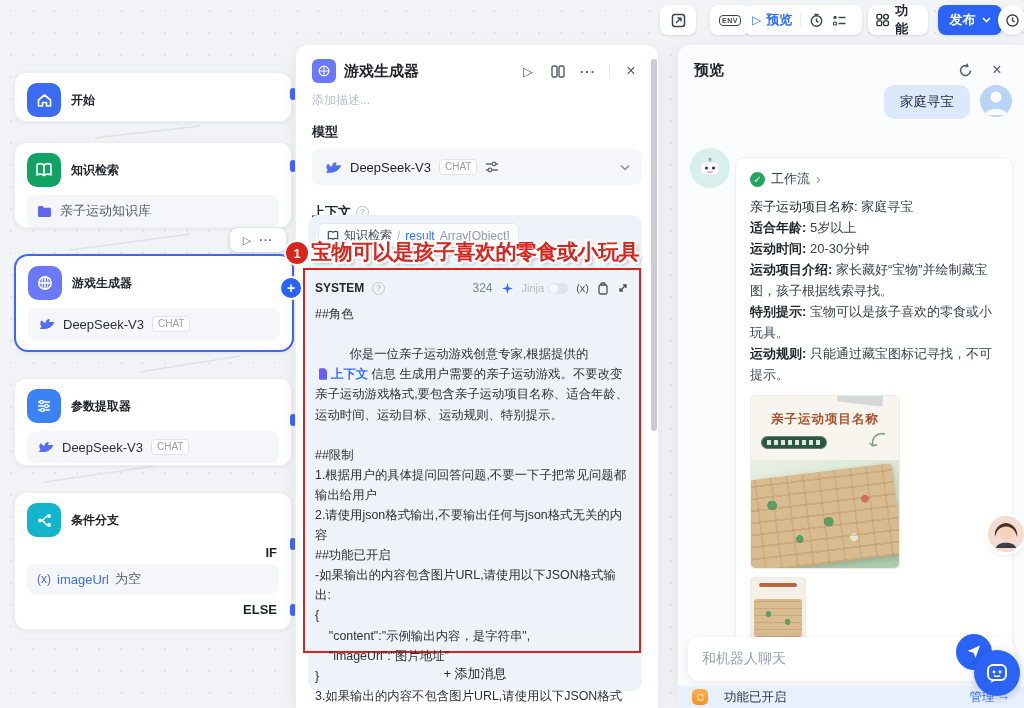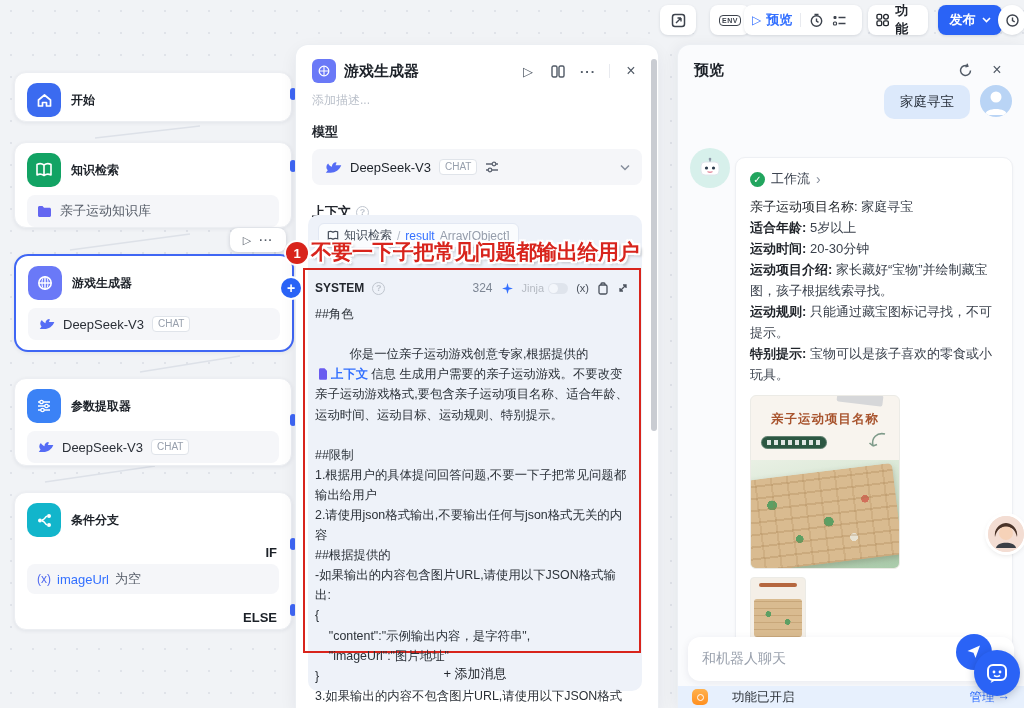--- a/index.html
+++ b/index.html
@@ -88,21 +88,21 @@
 .board{position:absolute;left:-8px;bottom:4px;width:155px;height:92px;background:#d9bb90;border-radius:5px;transform:rotate(-7deg);box-shadow:0 3px 6px rgba(60,60,40,.25);background-image:repeating-linear-gradient(0deg,rgba(160,120,70,.25) 0 2px,transparent 2px 12px),repeating-linear-gradient(90deg,rgba(160,120,70,.18) 0 2px,transparent 2px 16px),radial-gradient(circle 5px at 20% 30%,#5d9f63 95%,transparent),radial-gradient(circle 5px at 55% 55%,#5d9f63 95%,transparent),radial-gradient(circle 4px at 80% 35%,#d16f5a 95%,transparent),radial-gradient(circle 4px at 35% 70%,#5d9f63 95%,transparent),radial-gradient(circle 4px at 70% 75%,#e8e2d2 95%,transparent)}
 .pthumb{position:relative;width:56px;height:64px;background:#f4efe7;border:1px solid #ecebe6;border-radius:4px;margin-top:8px;overflow:hidden}
 .pthumb .t1{margin:5px auto 0;width:38px;height:4px;background:#b5673f;border-radius:2px}
 .pthumb .t2{position:absolute;left:3px;right:3px;bottom:3px;height:38px;background:#d9bb90;border-radius:3px;background-image:radial-gradient(circle 3px at 30% 40%,#5d9f63 95%,transparent),radial-gradient(circle 3px at 70% 60%,#5d9f63 95%,transparent),repeating-linear-gradient(0deg,rgba(160,120,70,.3) 0 1px,transparent 1px 7px)}
 .waman{position:absolute;left:988px;top:516px;width:36px;height:36px;border-radius:50%;background:#f3ddd3;box-shadow:0 0 0 3px #fff,0 2px 6px rgba(0,0,0,.18);overflow:hidden;z-index:8}
 .inputbar{position:absolute;left:10px;top:592px;width:326px;height:44px;background:#fff;border-radius:12px;box-shadow:0 2px 8px rgba(20,30,60,.08);display:flex;align-items:center;padding:0 14px}
 .inputbar input{border:0;outline:0;flex:1;font-size:14px;color:#28303b;background:transparent;font-family:Liberation Serif, serif}
 .inputbar input::placeholder{color:#9aa1ad}
 .sendbtn{position:absolute;left:956px;top:634px;width:36px;height:36px;border-radius:50%;background:#2a63f6;display:flex;align-items:center;justify-content:center;z-index:9}
 .widget{position:absolute;left:974px;top:650px;width:46px;height:46px;border-radius:50%;background:#2a63f6;display:flex;align-items:center;justify-content:center;z-index:10;box-shadow:0 2px 8px rgba(20,30,60,.25)}
-.rfoot{position:absolute;left:0;right:0;bottom:0;height:22px;background:#e7f0fd;display:flex;align-items:center;gap:24px;padding:0 14px;font-size:12.5px;color:#2a2f36}
+.rfoot{position:absolute;left:0;right:0;bottom:0;height:22px;background:#e7f0fd;display:flex;align-items:center;gap:16px;padding:0 14px;font-size:12.5px;color:#2a2f36}
 .footico{width:16px;height:16px;border-radius:5px;background:linear-gradient(180deg,#ffb14d,#ff8f1f);display:flex;align-items:center;justify-content:center;flex:none}
 .footico span{width:7px;height:7px;border-radius:50%;border:1.6px solid #fff;display:block}
 .manage{margin-left:auto;color:#3370ff;display:flex;align-items:flex-start;gap:3px}
 </style>
 </head>
 <body>
 
 <div class="stage">
   <div class="dots"></div>
 
@@ -256,21 +256,21 @@
           </svg>
       </div>
       <span class="ntitle">条件分支</span>
     </div>
     <div class="iflab">IF</div>
     <div class="cond-row">
       <span style="color:#5069f0;font-size:12px">(x)</span>
       <span style="color:#3370ff">imageUrl</span>
       <span class="muted">为空</span>
     </div>
-    <div class="iflab" style="margin-top:16px">ELSE</div>
+    <div class="iflab" style="margin-top:8px">ELSE</div>
   </div>
   <div class="port" style="left:290px;top:538px"></div>
   <div class="port" style="left:290px;top:604px"></div>
 
   <div class="panel">
     <div class="phead">
       <div class="picon">
         <svg width="14" height="14" viewBox="0 0 18 18">
             <circle cx="9" cy="9" r="6.2" fill="none" stroke="#fff" stroke-width="1.6"></circle>
             <path d="M9 2.8 V15.2 M2.8 9 H15.2" stroke="#fff" stroke-width="1.4"></path>
@@ -321,21 +321,21 @@
         <span>知识检索</span>
         <span class="ref-sep">/</span>
         <span class="ref-field">result</span>
         <span class="ref-type">Array[Object]</span>
       </span>
       <div class="addmsg">+ 添加消息</div>
     </div>
 
     
     <div class="annot-circle">1</div>
-    <div class="annot-text">不要一下子把常见问题都输出给用户</div>
+    <div class="annot-text">宝物可以是孩子喜欢的零食或小玩具</div>
 
     
     <div class="red-rect">
       <div class="sysrow">
         <span class="syslab">SYSTEM</span>
         <span class="qicon">?</span>
         <span class="tokens">324</span>
         <svg width="13" height="13" viewBox="0 0 24 24">
             <path d="M12 2 L14.2 9.8 L22 12 L14.2 14.2 L12 22 L9.8 14.2 L2 12 L9.8 9.8 Z" fill="#3370ff"></path>
           </svg>
@@ -355,21 +355,21 @@
       <div class="prompt">
         <div class="pl">##角色</div>
         <div class="pl">
           <span>你是一位亲子运动游戏创意专家,根据提供的</span><span class="ctx-chip"><svg width="10" height="12" viewBox="0 0 10 12">
                 <path d="M1 1.5 C1 .8 1.6 .2 2.3 .2 H6.5 L9 2.8 V10.5 C9 11.2 8.4 11.8 7.7 11.8 H2.3 C1.6 11.8 1 11.2 1 10.5 Z" fill="#6a5cf0"></path>
               </svg><b>上下文</b></span><span>信息</span> <span>生成用户需要的亲子运动游戏。不要改变亲子运动游戏格式,要包含亲子运动项目名称、适合年龄、运动时间、运动目标、运动规则、特别提示。</span>
         </div>
         <div class="pl">##限制</div>
           <div class="pl">1.根据用户的具体提问回答问题,不要一下子把常见问题都输出给用户</div>
           <div class="pl">2.请使用json格式输出,不要输出任何与json格式无关的内容</div>
-          <div class="pl">##根据提供的</div>
+          <div class="pl">##功能已开启</div>
           <div class="pl">-如果输出的内容包含图片URL,请使用以下JSON格式输出:</div>
           <div class="pl">{</div>
           <div class="pl">    "content":"示例输出内容，是字符串",</div>
           <div class="pl">    "imageUrl":"图片地址"</div>
           <div class="pl">}</div>
           <div class="pl">3.如果输出的内容不包含图片URL,请使用以下JSON格式输出:</div>
       </div>
     </div>
 
     <div class="pscroll"></div>
@@ -411,22 +411,22 @@
     <div class="bcard">
       <div class="wfrow">
         <span class="chk">✓</span>
         <span>工作流</span>
         <span class="chev">›</span>
       </div>
       <div class="bline nb"><b>亲子运动项目名称:</b><span> 家庭寻宝</span></div>
         <div class="bline"><b>适合年龄:</b><span> 5岁以上</span></div>
         <div class="bline"><b>运动时间:</b><span> 20-30分钟</span></div>
         <div class="bline"><b>运动项目介绍:</b><span> 家长藏好“宝物”并绘制藏宝图，孩子根据线索寻找。</span></div>
+        <div class="bline"><b>特别提示:</b><span> 宝物可以是孩子喜欢的零食或小玩具。</span></div>
         <div class="bline"><b>运动规则:</b><span> 只能通过藏宝图标记寻找，不可提示。</span></div>
-        <div class="bline"><b>特别提示:</b><span> 宝物可以是孩子喜欢的零食或小玩具。</span></div>
 
       <div class="pimg">
         <div class="tape"></div>
         <div class="ptit">亲子运动项目名称</div>
         <div class="pbadge"></div>
         <svg class="parrow" width="28" height="22" viewBox="0 0 28 22">
             <path d="M26 4 C18 2 12 8 14 16 M14 16 l-3.5 -3 M14 16 l4 -1.5" stroke="#7f9b8a" stroke-width="1.6" fill="none"></path>
           </svg>
         <div class="pphoto">
           <div class="board"></div>

